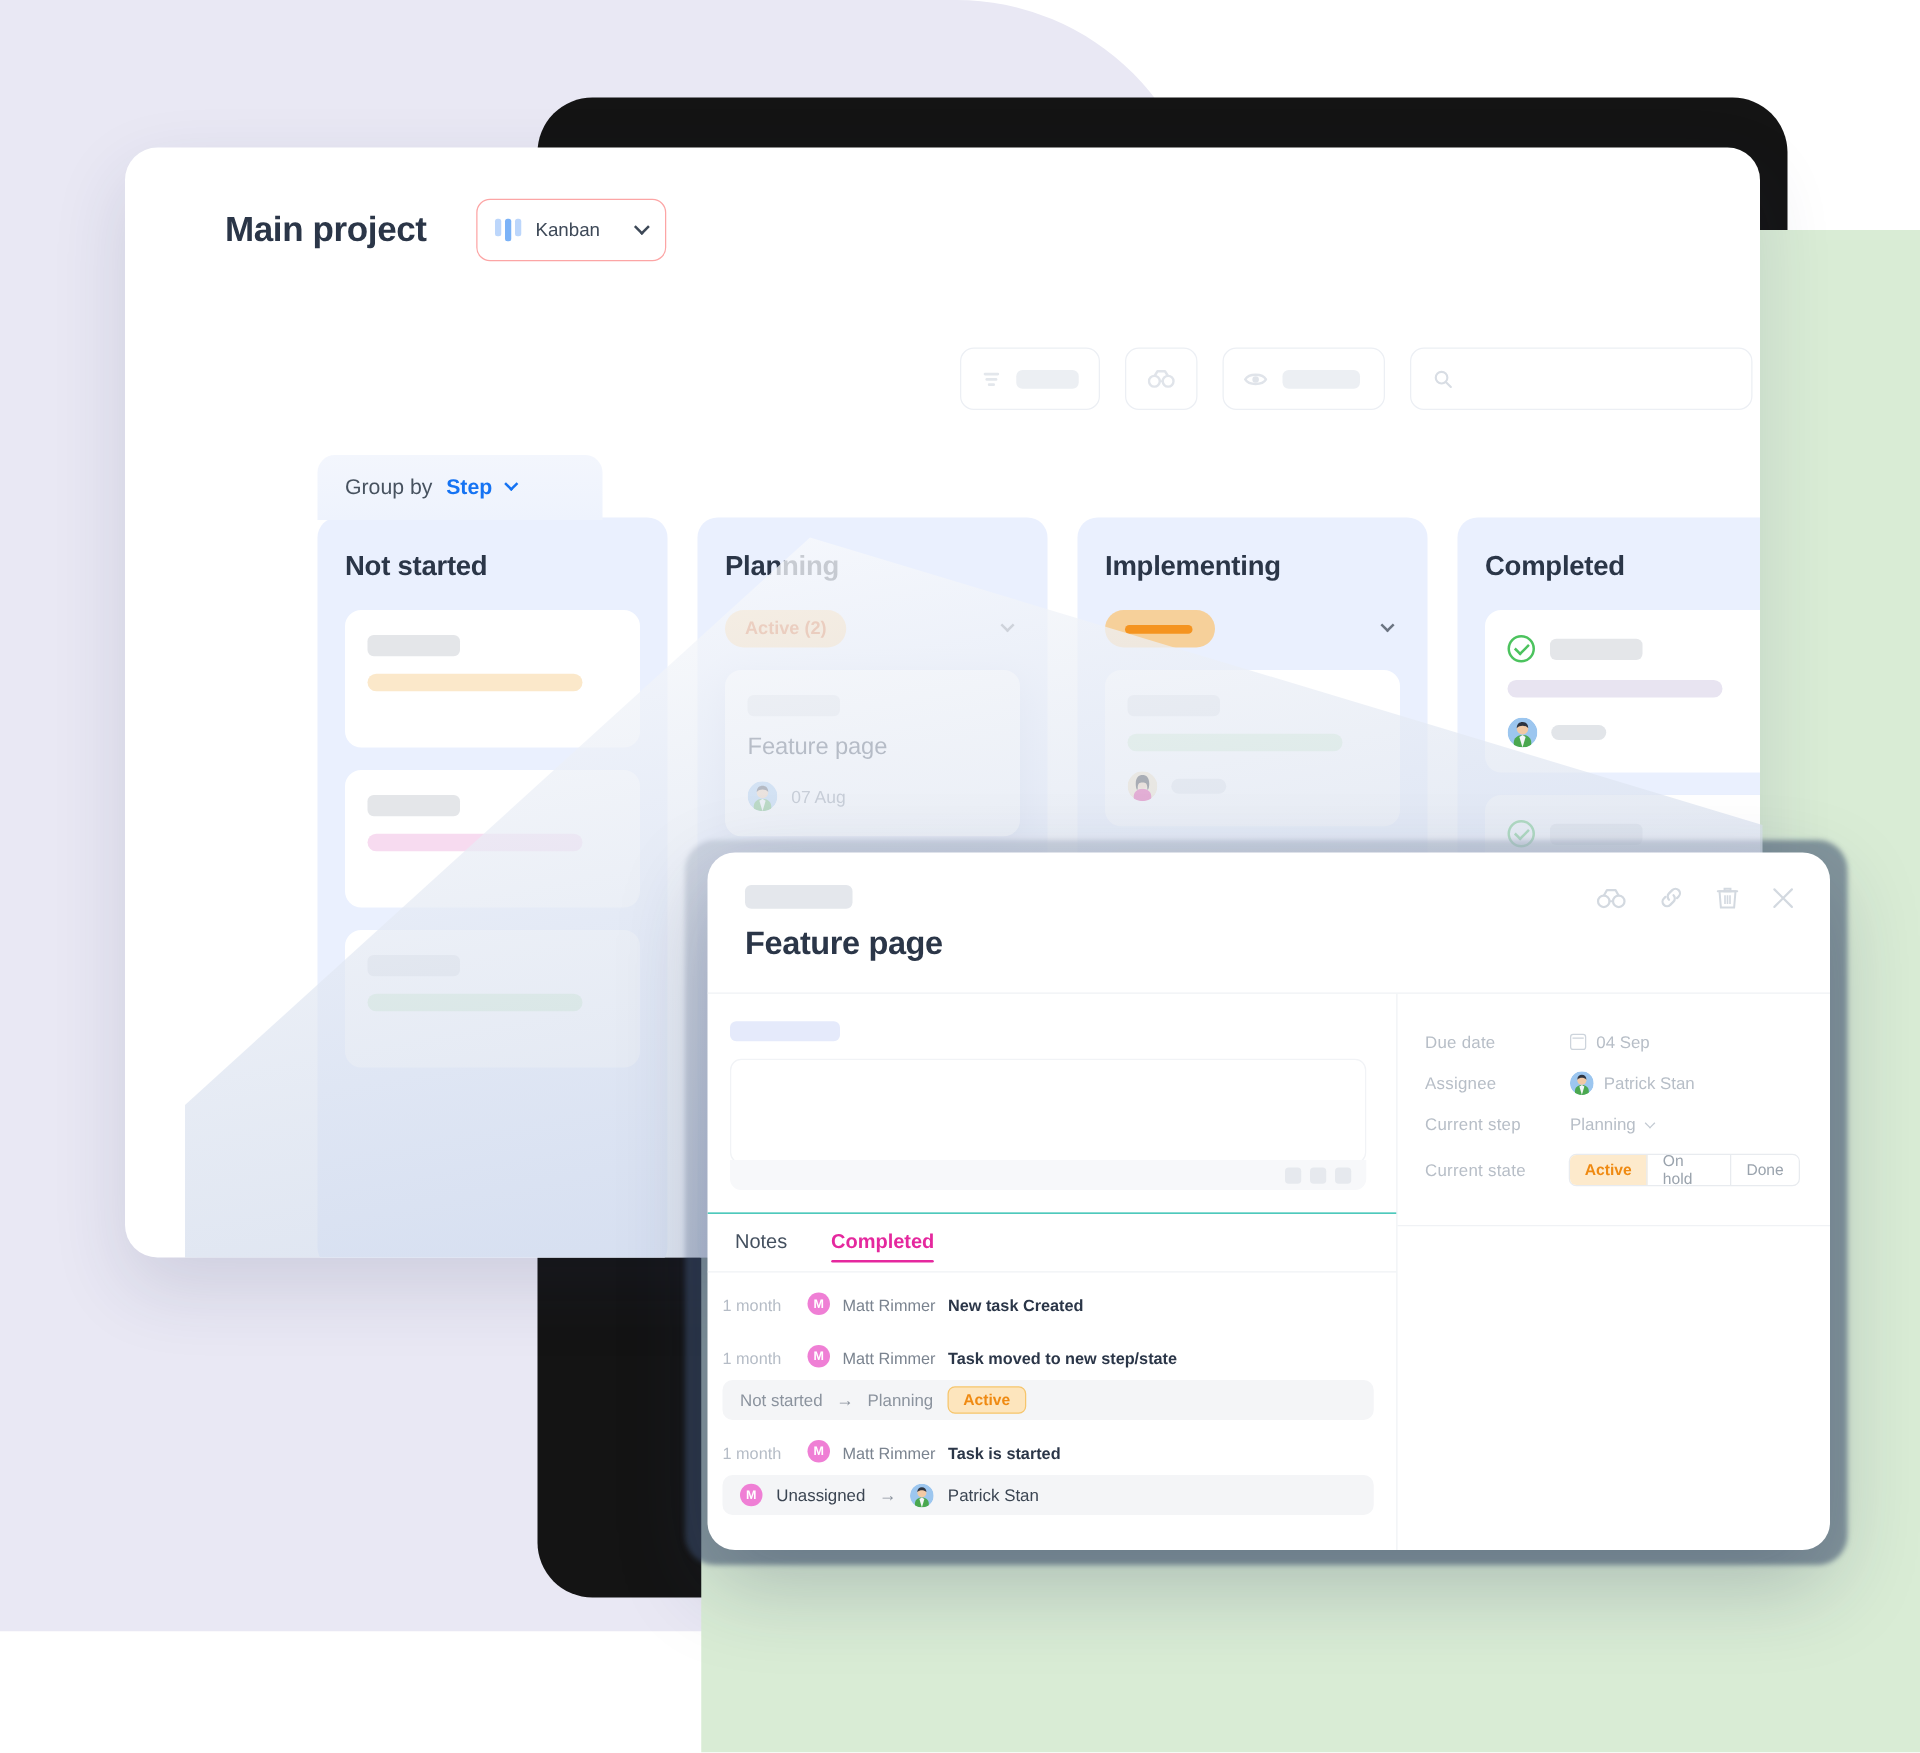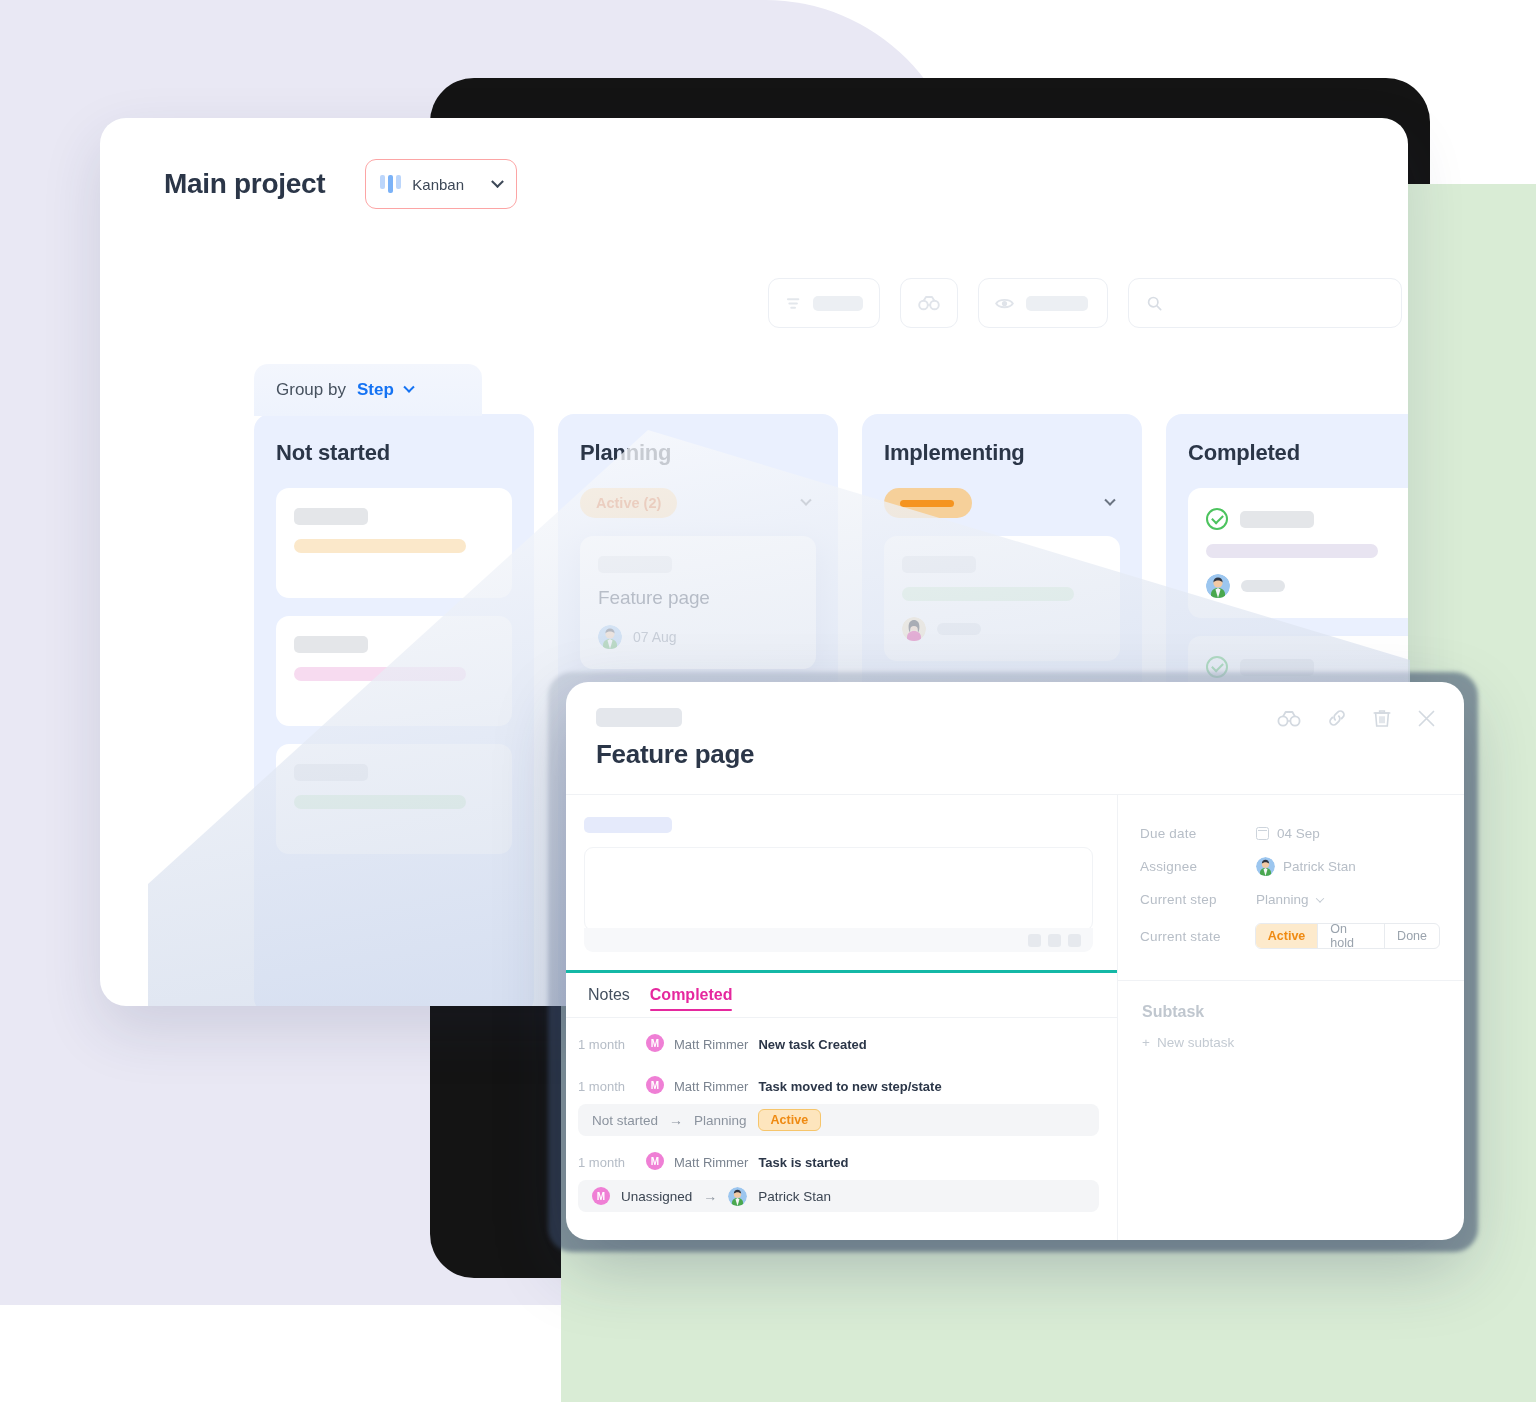--- a/index.html
+++ b/index.html
@@ -45,21 +45,21 @@
     box-shadow: 0 24px 60px rgba(40,50,90,0.14);
     overflow: hidden;
   }
 
   
   .board-topbar {
     position: relative;
     height: 132px;
     display: flex;
     align-items: center;
-    padding-left: 64px;
+    padding-left: 80px;
   }
   .project-title {
     font-size: 28px;
     font-weight: bold;
     color: #2b3648;
     letter-spacing: -0.3px;
   }
   .view-select {
     margin-left: 40px;
     width: 152px; height: 50px;
@@ -267,23 +267,23 @@
     height: 24px;
     background: #f7f8fa;
     border-radius: 0 0 9px 9px;
     display: flex; align-items: center; justify-content: flex-end;
     gap: 7px; padding-right: 12px;
     margin-top: -3px;
   }
   .desc-dot { width: 13px; height: 13px; border-radius: 3px; background: #e6e9ee; }
 
   .tabs {
-    display: flex; gap: 20px;
+    display: flex; gap: 35px;
     padding: 0 22px;
-    border-top: 3px solid #14b8a6;
+    border-top: 1px solid #14b8a6;
     border-bottom: 1px solid #f0f2f5;
     height: 48px; align-items: center;
   }
   .tab { font-size: 16px; color: #44505f; padding-bottom: 0; position: relative; height: 48px; display: flex; align-items: center; }
   .tab.active { color: #e5289e; font-weight: bold; }
   .tab.active::after {
     content: ""; position: absolute; left: 0; right: 0; bottom: 8px;
     height: 2.5px; background: #e5289e; border-radius: 2px;
   }
 
@@ -728,23 +728,16 @@
           <span class="seg">
             <div class="on">Active</div>
             <div>On hold</div>
             <div>Done</div>
           </span>
         </div>
       </div>
 
       <div class="side-sep"></div>
 
-      <div class="subtask-block">
-        <div class="subtask-title">Subtask</div>
-        <div class="new-subtask">
-          <span>+</span>
-          <span>New subtask</span>
-        </div>
-      </div>
     </div>
 
   </div>
 </div>
 
 </body></html>

